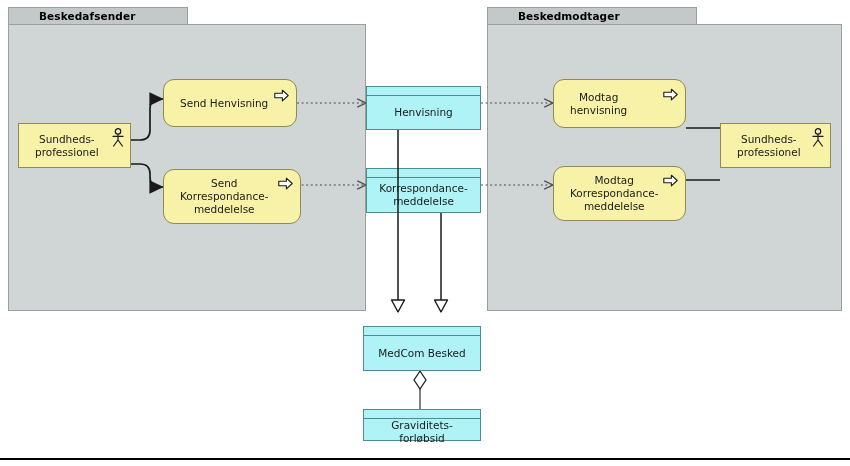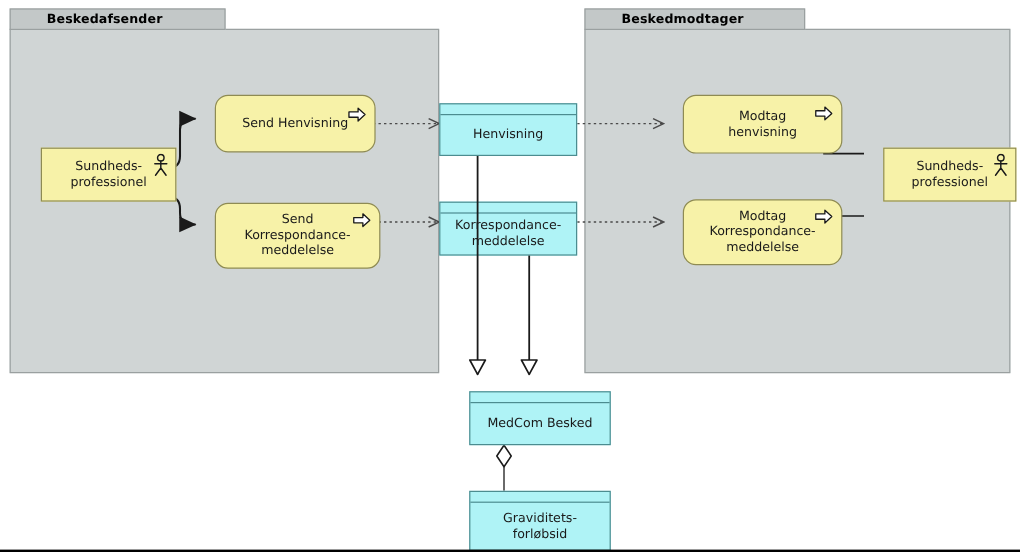--- a/index.html
+++ b/index.html
@@ -8,21 +8,21 @@
   #canvas{position:relative;width:850px;height:466px;background:#ffffff;overflow:hidden;}
 
   
   .group-body{position:absolute;background:#d0d5d5;border:1px solid #9aa0a0;box-sizing:border-box;}
   .group-tab{position:absolute;background:#c3c8c8;border:1px solid #9aa0a0;box-sizing:border-box;
              display:flex;align-items:center;padding-left:7px;}
   .group-tab span{font-size:10.5px;color:#000;font-weight:600;letter-spacing:.1px;margin-left:23px;}
 
   
   .node{position:absolute;box-sizing:border-box;background:#f7f2a8;border:1px solid #8e8b53;
-        display:flex;align-items:center;justify-content:center;text-align:center;margin-left:16px;}
+        display:flex;align-items:center;justify-content:flex-start;text-align:center;}
   .node.rounded{border-radius:11px;}
   .node .lbl{font-size:10.5px;line-height:13px;color:#1a1a1a;padding:0 16px;white-space:pre-line;}
 
   
   .proc-ico{position:absolute;width:15px;height:13px;}
   
   .actor-ico{position:absolute;width:14px;height:19px;}
 
   
   .obj{position:absolute;box-sizing:border-box;background:#aff3f6;border:1px solid #4c8c90;
@@ -32,36 +32,36 @@
   .obj .lbl{font-size:10.5px;line-height:13px;color:#1a1a1a;white-space:pre-line;}
 
   
   .ov{position:absolute;left:0;top:0;width:850px;height:466px;overflow:visible;}
   .ov.under{z-index:2;}
   .ov.over{z-index:6;pointer-events:none;}
 
   .z-grp{z-index:1;}
   .z-node{z-index:5;}
   .z-obj{z-index:4;}
-  .z-obj-top{z-index:7;margin-left:28px;}
+  .z-obj-top{z-index:7;}
 
   .rule{position:absolute;left:0;width:850px;height:0;border-top:2px solid #000;z-index:9;}
 </style>
 </head>
 <body>
 
 <div id="canvas">
 
   <div class="group-body z-grp" style="left:8px;top:24px;width:358px;height:287px;"></div>
   <div class="group-tab z-grp" style="left:8px;top:7px;width:180px;height:18px;">
     <span>Beskedafsender</span>
   </div>
 
   <div class="group-body z-grp" style="left:487px;top:24px;width:355px;height:287px;"></div>
-  <div class="group-tab z-grp" style="left:487px;top:7px;width:184px;height:18px;">
+  <div class="group-tab z-grp" style="left:487px;top:7px;width:210px;height:18px;">
     <span>Beskedmodtager</span>
   </div>
 
   <svg class="ov under" viewBox="0 0 850 466">
     <defs>
       <marker id="solidArrow" markerWidth="9" markerHeight="9" refX="8" refY="4.5" orient="auto">
         <path d="M0,0.6 L8.4,4.5 L0,8.4 Z" fill="#1a1a1a"></path>
       </marker>
       <marker id="openArrow" markerWidth="10" markerHeight="10" refX="8.6" refY="5" orient="auto">
         <path d="M0.6,1.2 L8.6,5 L0.6,8.8" fill="none" stroke="#4a4a4a" stroke-width="1.1"></path>
@@ -162,21 +162,21 @@
     <path d="M420,371 L426,380 L420,389 L414,380 Z" fill="#ffffff" stroke="#1a1a1a" stroke-width="1.3" stroke-linejoin="round"></path>
   </svg>
 
   <div class="obj z-obj-top" style="left:363px;top:326px;width:118px;height:45px;">
     <div class="bar"></div>
     <div class="body">
       <span class="lbl">MedCom Besked</span>
     </div>
   </div>
 
-  <div class="obj z-obj-top" style="left:363px;top:409px;width:118px;height:50px;">
+  <div class="obj z-obj-top" style="left:363px;top:409px;width:118px;height:32px;">
     <div class="bar"></div>
     <div class="body">
       <span class="lbl">Graviditets-
 forløbsid</span>
     </div>
   </div>
 
   <div class="rule" style="top:458px;"></div>
 </div>
 

